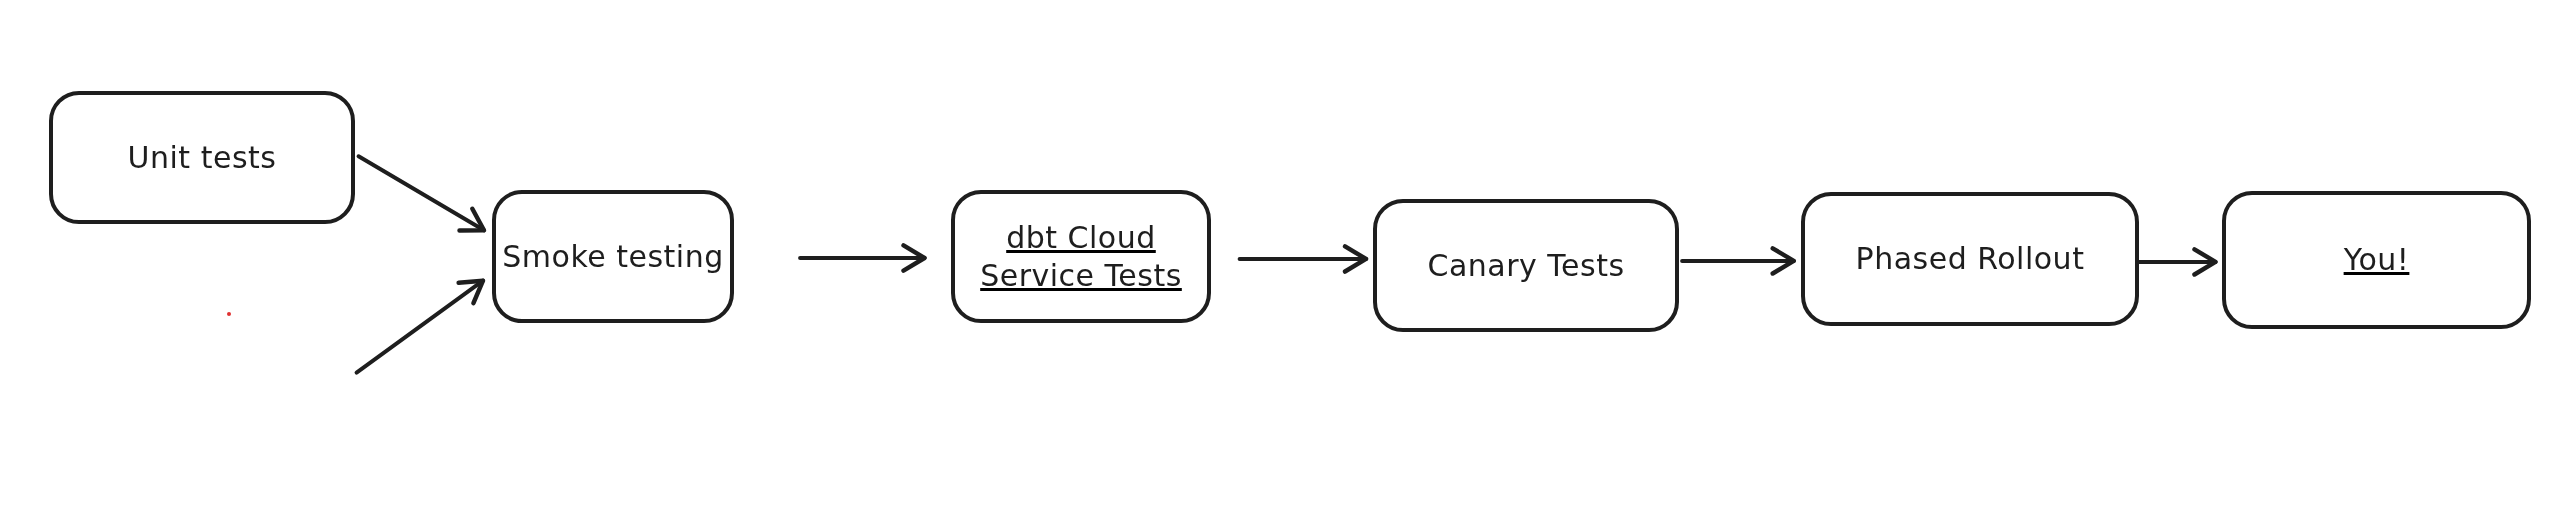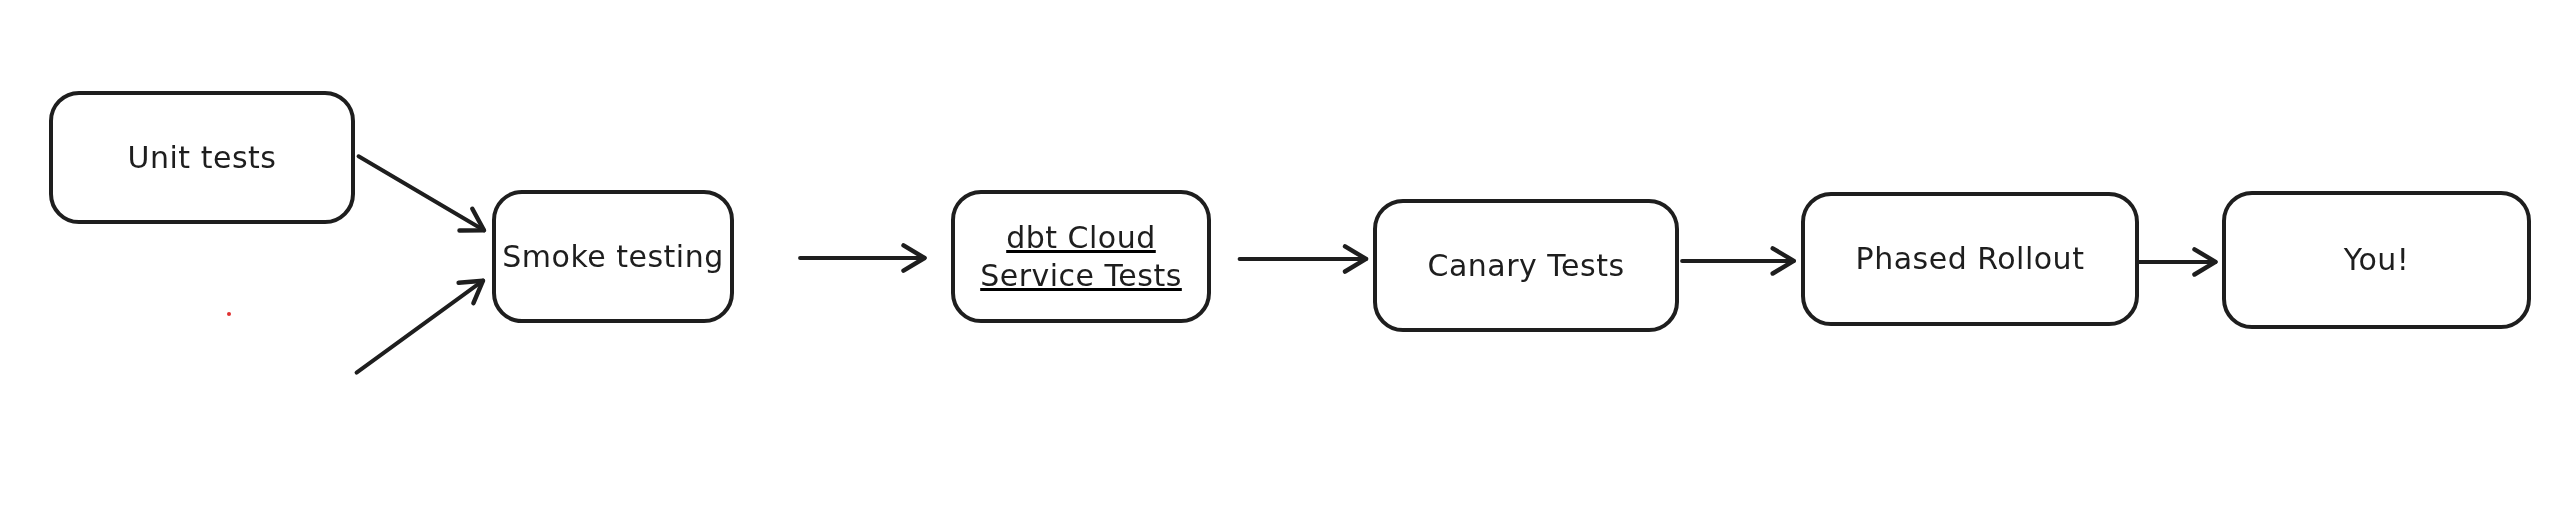--- a/index.html
+++ b/index.html
@@ -40,21 +40,21 @@
     letter-spacing: 0.5px;
     white-space: nowrap;
   }
   .n-unit       { left: 49px;   top: 91px;  width: 306px; height: 133px; }
   .n-functional { left: 49px;   top: 296px; width: 306px; height: 136px; }
   .n-smoke      { left: 492px;  top: 190px; width: 242px; height: 133px; }
   .n-dbt        { left: 951px;  top: 190px; width: 260px; height: 133px; text-decoration: underline; }
   .n-dbt .node-label { max-width: 222px; white-space: normal; }
   .n-canary     { left: 1373px; top: 191px; width: 306px; height: 133px; margin-top: 8px; }
   .n-phased     { left: 1801px; top: 192px; width: 338px; height: 134px; }
-  .n-you        { left: 2222px; top: 191px; width: 309px; height: 138px; }
+  .n-you        { left: 2222px; top: 191px; width: 309px; height: 138px; text-decoration: underline; }
   .edge {
     stroke: #1e1e1e;
     stroke-width: 4;
     fill: none;
     stroke-linecap: round;
   }
   .artifact-dot {
     position: absolute;
     left: 227px;
     top: 312px;

